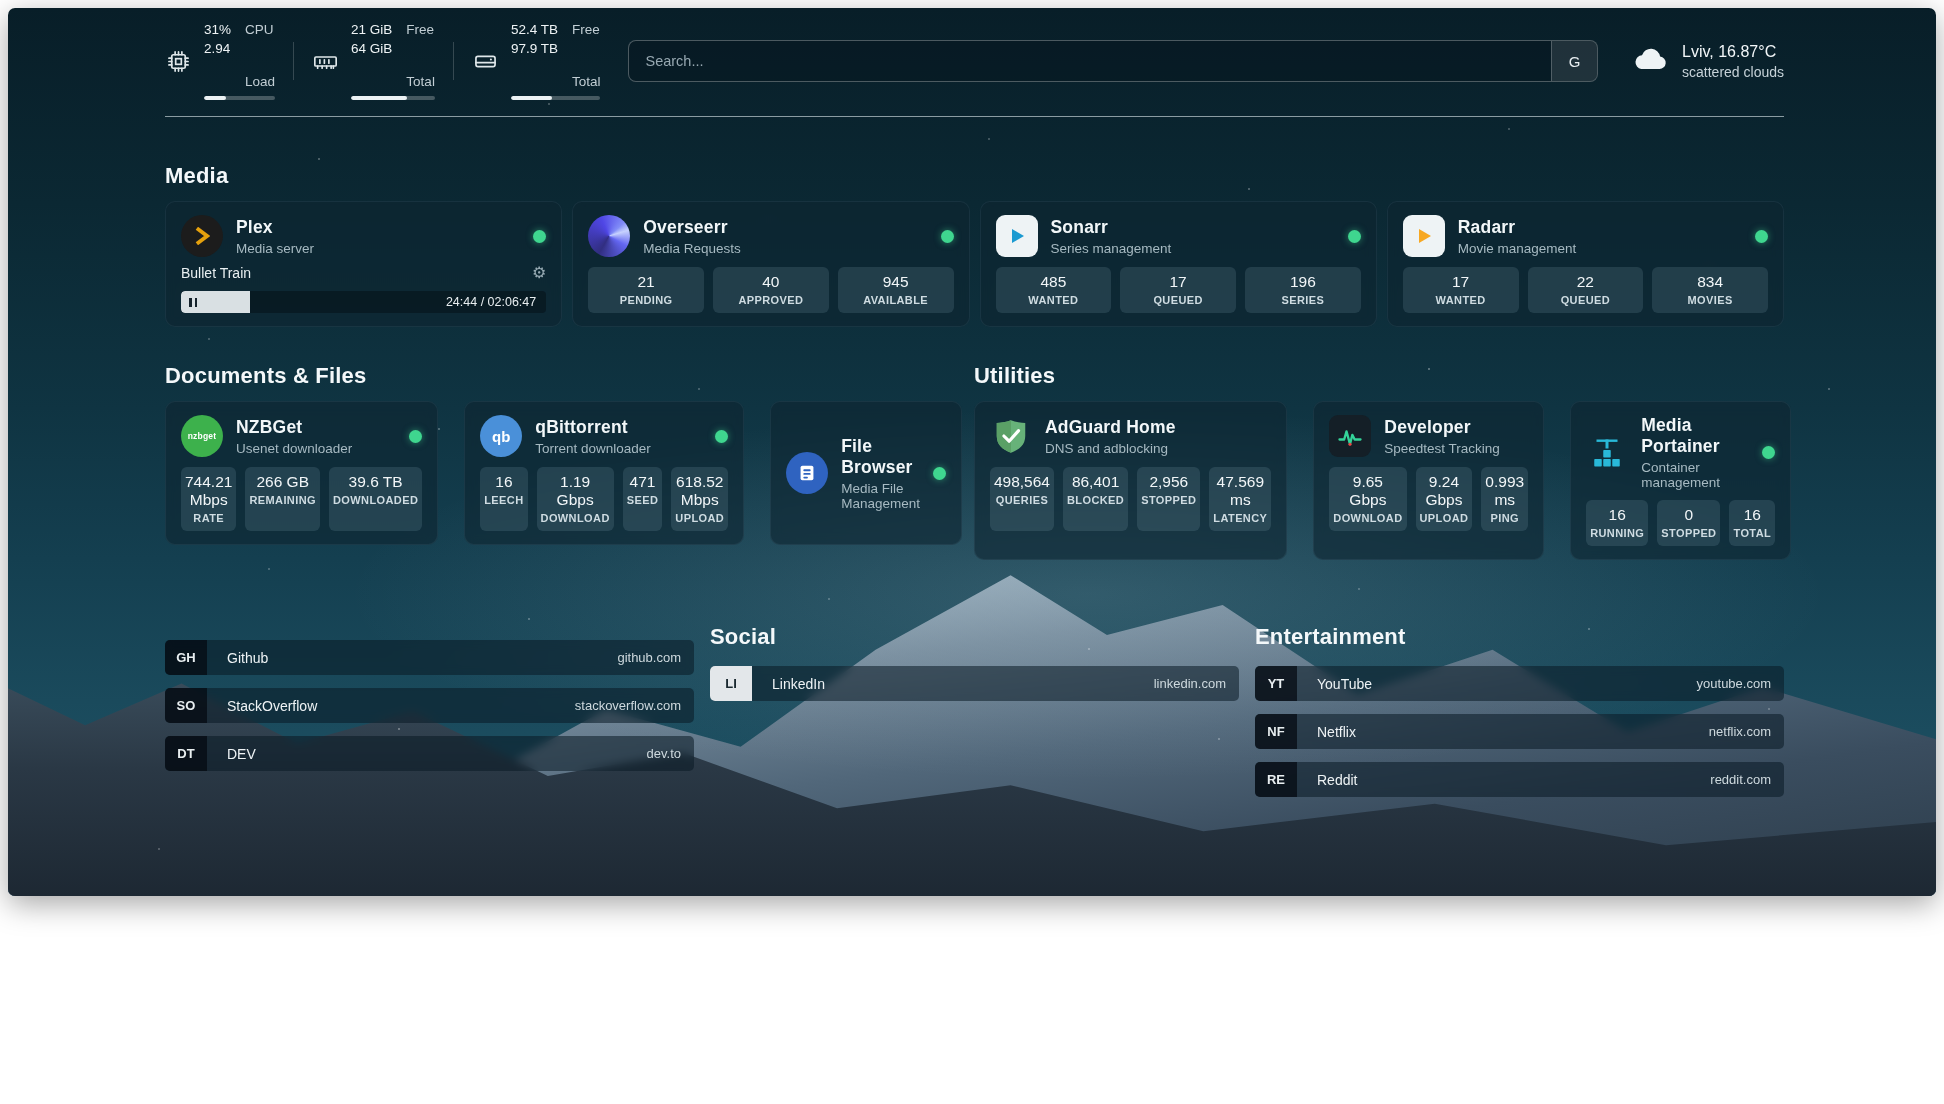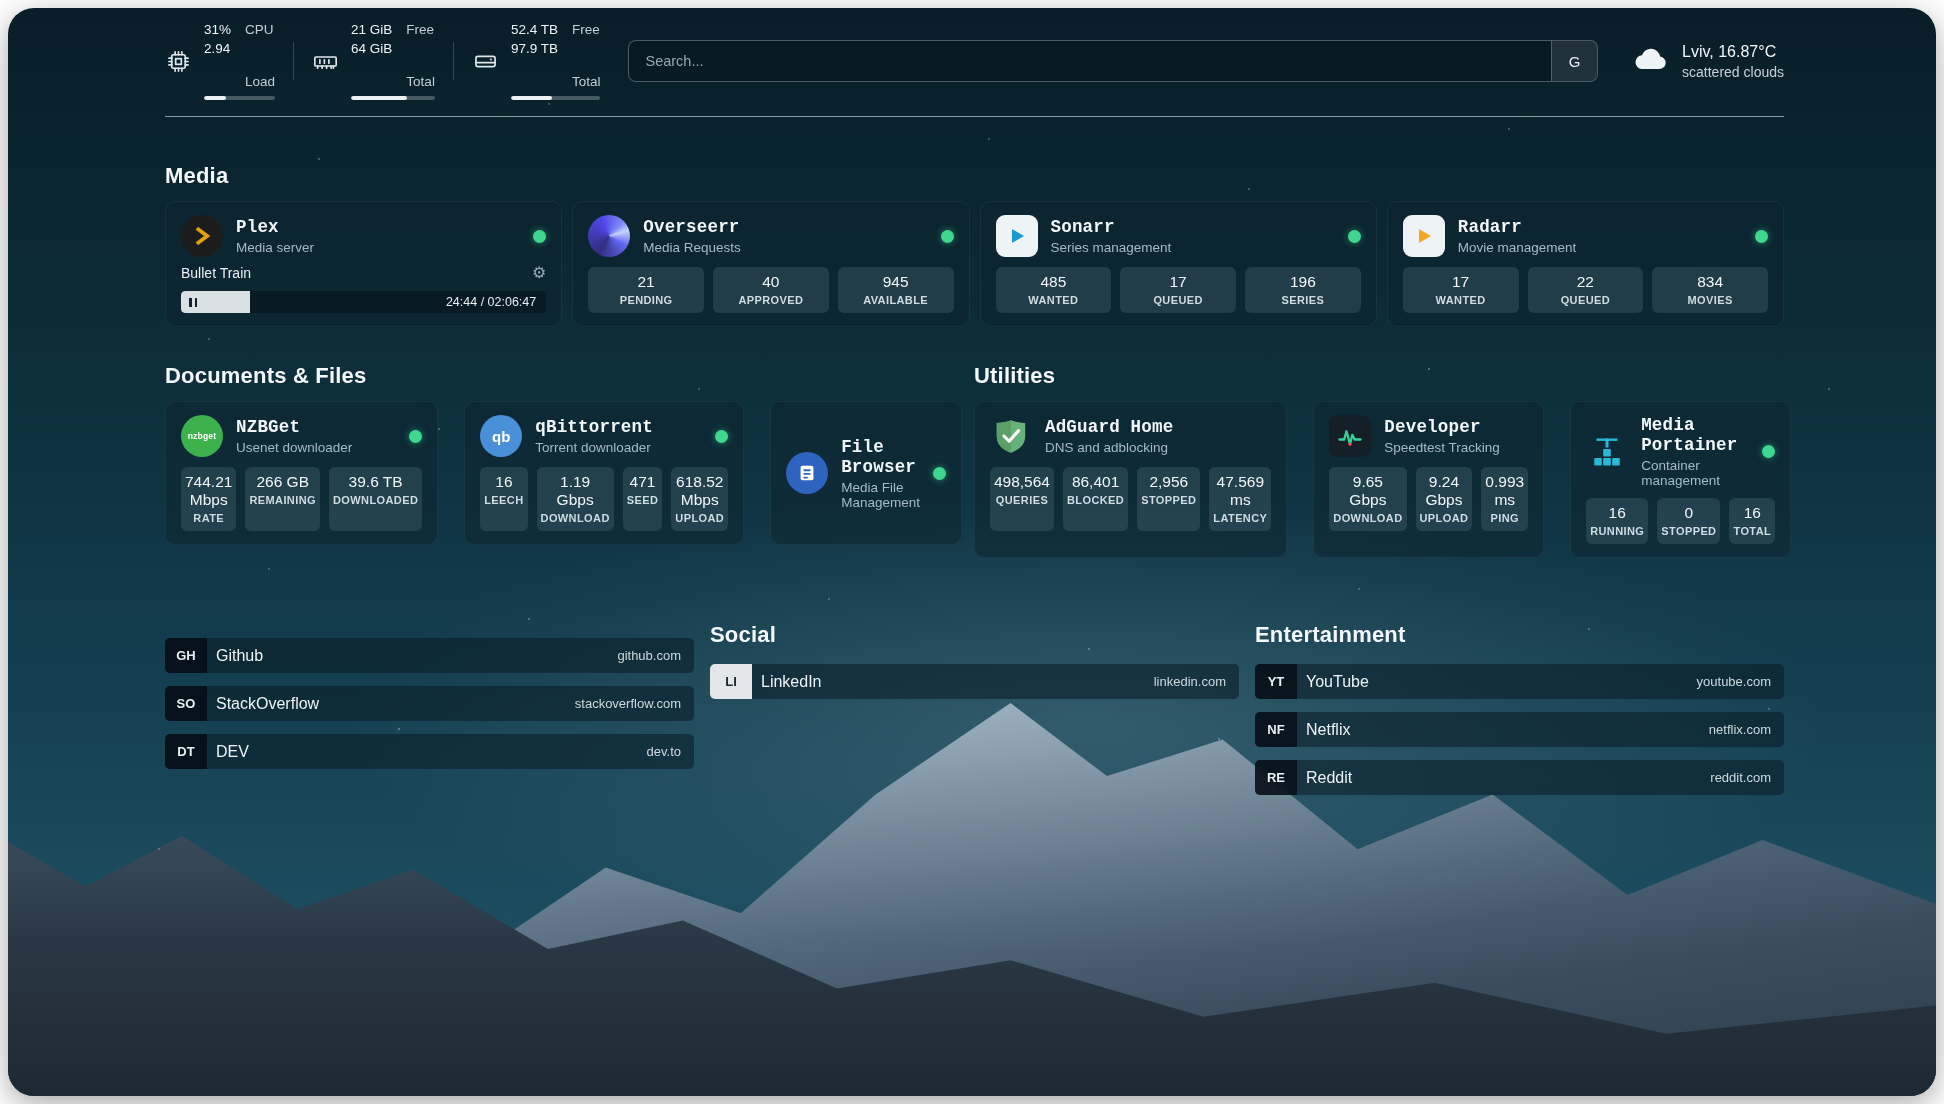--- a/index.html
+++ b/index.html
@@ -1,17 +1,17 @@
 <!DOCTYPE html>
 <html><head>
 <meta charset="utf-8">
 <style>
   * { margin:0; padding:0; box-sizing:border-box; }
   html,body { width:1944px; height:1104px; background:#ffffff; font-family:"Liberation Sans", sans-serif; overflow:hidden; }
-  .screen { position:absolute; left:8px; top:8px; width:1928px; height:1088px; border-radius:26px; overflow:hidden;
+  .screen { position:absolute; left:8px; top:8px; width:1928px; height:888px; border-radius:7px; overflow:hidden;
             background:linear-gradient(180deg,#081e28 0%,#0b2833 22%,#0f3442 45%,#143f50 62%,#1a4a5c 78%,#205669 100%);
             box-shadow:0 8px 30px rgba(0,0,0,.35); }
   
   .mtn-far { position:absolute; left:0; right:0; top:58%; height:42%; z-index:1;
     background:linear-gradient(172deg,#e8eff3 0%,#c3d2db 10%,#9db2c0 24%,#74899a 40%,#51677a 58%,#3a4d5f 76%,#2c3c4a 100%);
     clip-path:polygon(0% 100%,0% 78%,5% 68%,11% 76%,17% 60%,24% 70%,31% 50%,38% 60%,45% 34%,52% 14%,57% 30%,63% 22%,70% 46%,77% 34%,84% 56%,91% 44%,100% 58%,100% 100%); }
   .mtn-near { position:absolute; left:0; right:0; top:74%; height:26%; z-index:2;
     background:linear-gradient(180deg,#3c4f5e 0%,#2a3845 45%,#1d2833 100%);
     clip-path:polygon(0% 100%,0% 10%,4% 26%,9% 8%,15% 34%,21% 20%,28% 48%,35% 38%,43% 62%,52% 52%,62% 72%,74% 60%,86% 78%,100% 68%,100% 100%); }
   .haze { position:absolute; inset:0; z-index:2; background:radial-gradient(55% 30% at 56% 66%, rgba(200,225,235,.16), rgba(200,225,235,0) 70%); }
@@ -51,21 +51,21 @@
   .divider { height:1px; background:rgba(225,236,240,.6); margin-top:28px; }
   
   h2.sect { font-size:22px; font-weight:600; color:#f4f8fa; letter-spacing:.2px; }
   .media-sect { margin-top:46px; }
   .grid4 { margin-top:12px; display:grid; grid-template-columns:repeat(4,1fr); gap:10px; }
   .card { background:rgba(14,37,48,.60); border:1px solid rgba(130,170,185,.10); border-radius:10px; padding:13px 15px;
           backdrop-filter:blur(6px); display:flex; flex-direction:column; gap:10px; cursor:pointer; }
   .card.slim { padding:8px 15px; justify-content:center; }
   .card-head { display:flex; align-items:center; gap:13px; }
   .titles { display:flex; flex-direction:column; gap:3px; }
-  .card-title { font-size:17.5px; font-weight:600; letter-spacing:.2px; color:#f2f7f9;font-family:Liberation Mono, monospace; }
+  .card-title { font-size:17.5px; font-weight:600; letter-spacing:.2px; color:#f2f7f9; }
   .card-sub { font-size:13.5px; color:#a7bac2; }
   .dot { width:13px; height:13px; border-radius:50%; background:#3fd68f; margin-left:auto; flex:0 0 auto; box-shadow:0 0 7px rgba(63,214,143,.55); }
   .stats { display:grid; grid-auto-flow:column; grid-auto-columns:1fr; gap:9px; }
   .stat { background:rgba(173,205,218,.14); border-radius:6px; padding:6px 4px 7px; text-align:center; }
   .stat-v { font-size:15.5px; color:#f2f6f8; }
   .stat-l { font-size:11px; font-weight:700; letter-spacing:.4px; color:#cfdce2; margin-top:3px; }
   
   .np-row { display:flex; align-items:center; font-size:14px; margin-top:-2px; color:#e9f0f2; }
   .gear { margin-left:auto; color:#97aab3; font-size:16px; line-height:1; cursor:pointer; }
   .player { position:relative; height:22px; border-radius:4px; background:rgba(5,12,18,.45); overflow:hidden; display:flex; align-items:center; cursor:pointer; }
@@ -86,21 +86,21 @@
   .ic-speedtest { background:#141f27; border-radius:9px; }
   .ic-filebrowser { background:#2f63c0; border-radius:50%; }
   
   .bookmarks { display:grid; grid-template-columns:repeat(3,1fr); gap:16px; margin-top:64px; }
   .bmrows { margin-top:16px; display:flex; flex-direction:column; gap:13px; }
   .bm-row { height:35px; background:rgba(10,26,36,.55); border-radius:5px; display:flex; align-items:center; overflow:hidden;
             cursor:pointer; backdrop-filter:blur(4px); }
   .bm-tile { width:42px; align-self:stretch; background:rgba(4,10,16,.72); display:flex; align-items:center; justify-content:center;
              font-size:13px; font-weight:700; color:#e8eef0; flex:0 0 auto; }
   .bm-tile.light { background:#e3e7ea; color:#1a2930; }
-  .bm-name { margin-left:9px; font-size:16px; color:#eef3f5; }
+  .bm-name { margin-left:20px; font-size:14px; color:#eef3f5; }
   .bm-url { margin-left:auto; margin-right:13px; font-size:13px; color:#ced9de; }
 </style>
 </head>
 <body>
 
 <div class="screen">
   <div class="mtn-far"></div>
   <div class="mtn-near"></div>
   <div class="haze"></div>
   <div class="snow"></div>

